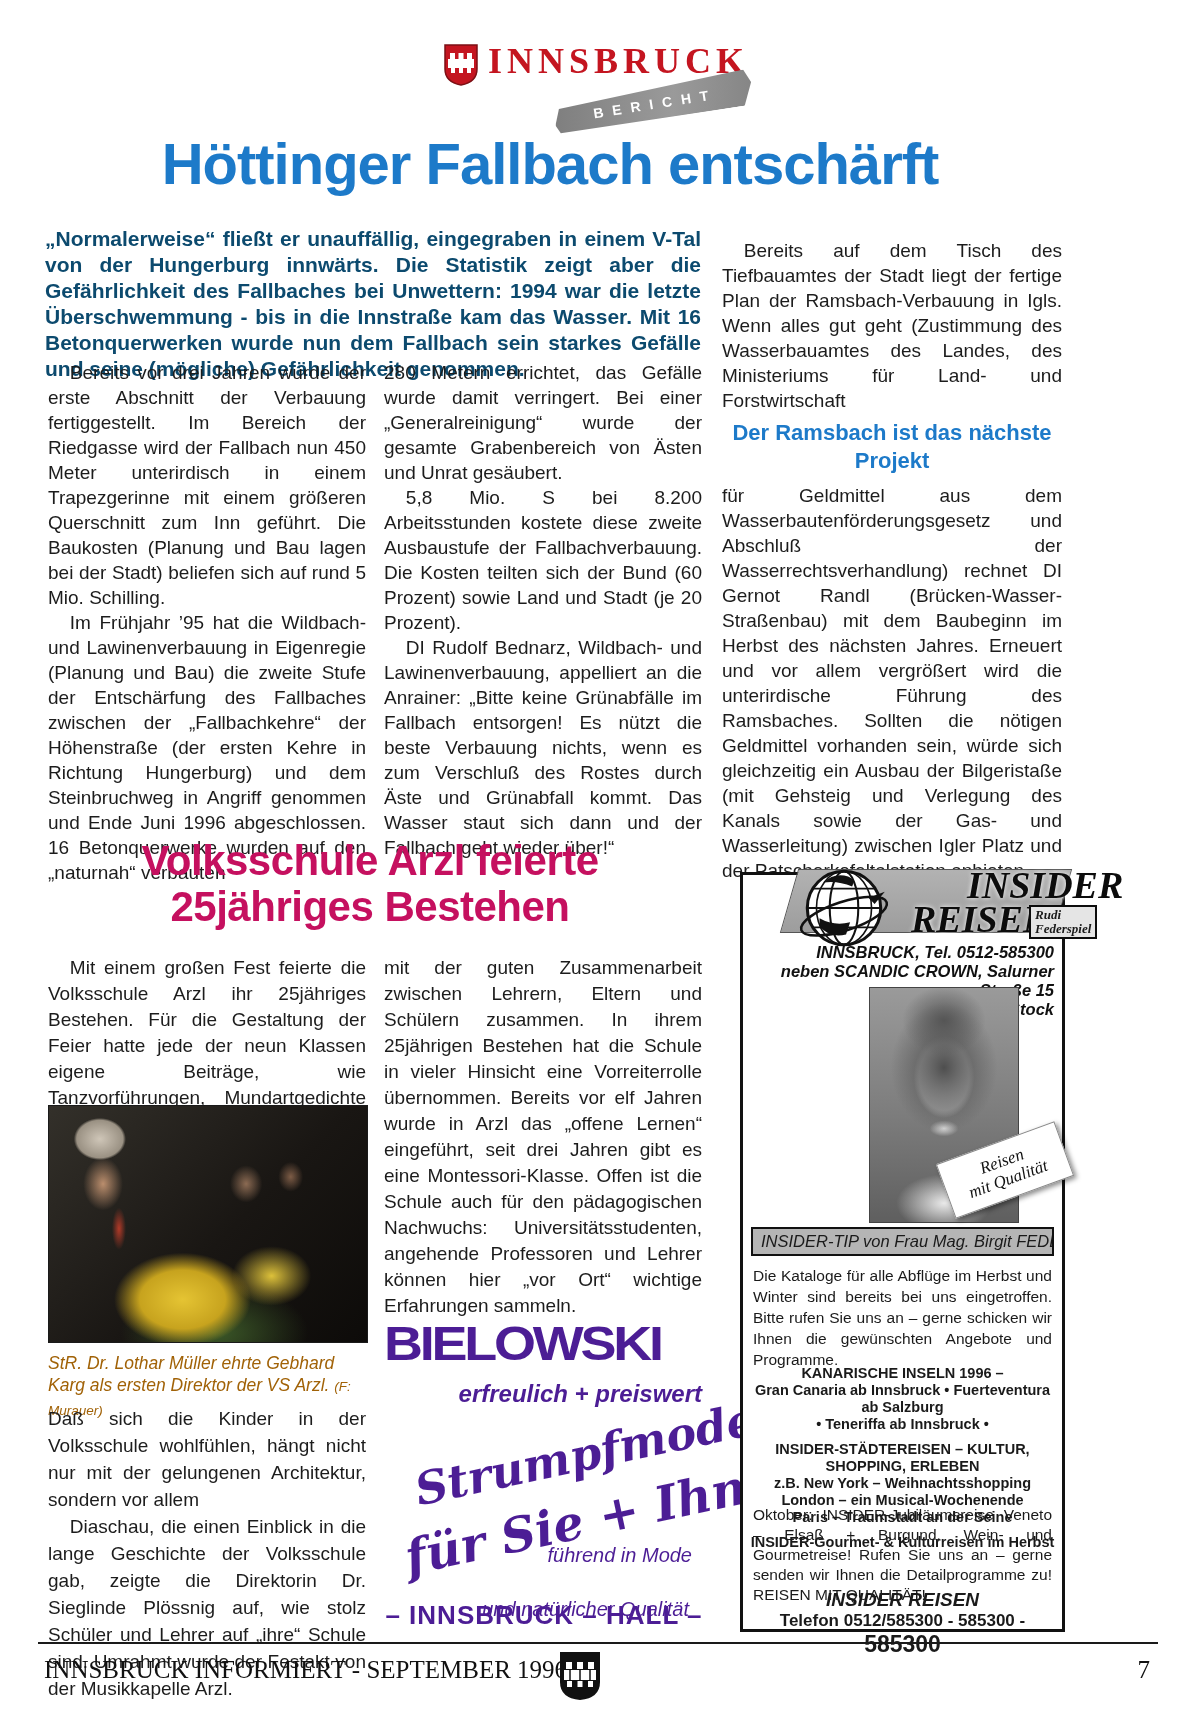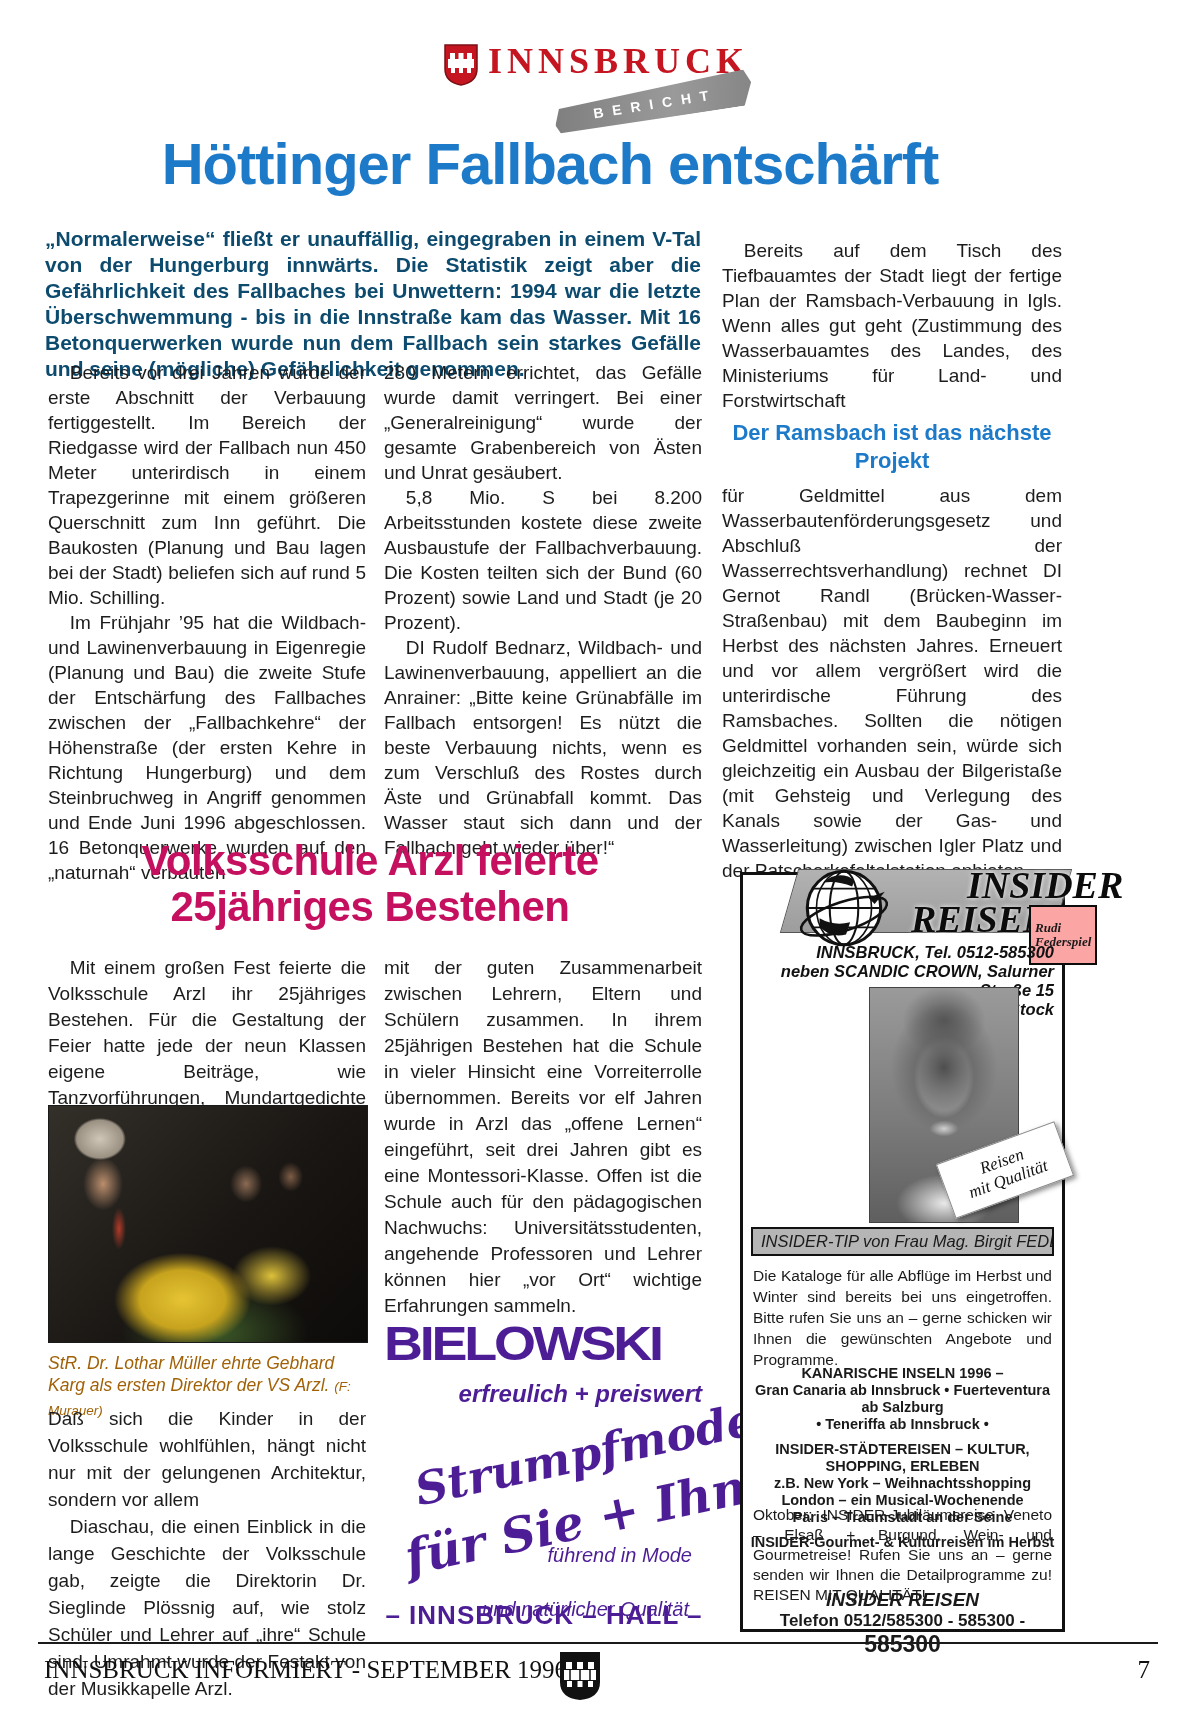--- a/index.html
+++ b/index.html
@@ -53,21 +53,21 @@
   .bw-sub1 { position:absolute; right:12px; top:228px; font-size:20px; font-style:italic; }
   .bw-sub2 { position:absolute; right:15px; top:254px; font-size:20px; font-style:italic;margin-top:28px; }
   .bw-cities { position:absolute; left:0; right:0; top:284px; text-align:center; font-size:26px; font-weight:bold; letter-spacing:1px; }
 
   
   .insider { position:absolute; left:740px; top:872px; width:325px; height:760px; border:3px solid #111; background:#fff; }
   .ins-banner { position:absolute; left:46px; top:-6px; width:274px; height:64px; background:linear-gradient(180deg,#b2b2b2,#9d9d9d); transform:skewX(-16deg); border:1px solid #555; }
   .ins-globe { position:absolute; left:50px; top:-18px; width:102px; height:102px; }
   .ins-brand1 { position:absolute; left:224px; top:-12px; font-family:"Liberation Serif", serif; font-style:italic; font-weight:bold; font-size:38px; color:#0c0c0c; text-shadow:0 0 5px #fff; }
   .ins-brand2 { position:absolute; left:168px; top:22px; font-family:"Liberation Serif", serif; font-style:italic; font-weight:bold; font-size:38px; color:#0c0c0c; text-shadow:0 0 5px #fff; }
-  .ins-owner { position:absolute; left:286px; top:30px; border:2px solid #0c0c0c; background:#fca5a5; padding:14px 4px; font-family:"Liberation Serif", serif; font-style:italic; font-weight:bold; font-size:13px; line-height:14px; }
+  .ins-owner { position:absolute; left:286px; top:30px; border:2px solid #0c0c0c; background:#e5e5e5; padding:1px 4px; font-family:"Liberation Serif", serif; font-style:italic; font-weight:bold; font-size:13px; line-height:14px; }
   .ins-addr { position:absolute; right:8px; top:68px; text-align:right; font-style:italic; font-weight:bold; font-size:16.5px; line-height:19px; color:#111; }
   .portrait { position:absolute; left:126px; top:112px; width:150px; height:236px; border:1px solid #444;
     background:
       radial-gradient(ellipse 58px 48px at 50% 14%, #555 0%, rgba(0,0,0,0) 72%),
       radial-gradient(ellipse 70px 85px at 50% 34%, #4e4e4e 0%, rgba(0,0,0,0) 76%),
       radial-gradient(ellipse 40px 54px at 50% 38%, #c6c6c6 0%, #aaa 62%, rgba(0,0,0,0) 76%),
       radial-gradient(ellipse 18px 10px at 50% 60%, #d8d8d8 0%, rgba(0,0,0,0) 80%),
       radial-gradient(ellipse 66px 40px at 50% 92%, #e9e9e9 0%, rgba(0,0,0,0) 72%),
       linear-gradient(180deg,#9a9a9a 0%,#7c7c7c 55%,#5f5f5f 100%); }
   .quality-badge { position:absolute; right:-6px; top:266px; width:126px; height:58px; background:#fff; border:1px solid #888; box-shadow:2px 3px 5px rgba(0,0,0,0.45); transform:rotate(-20deg); display:flex; flex-direction:column; align-items:center; justify-content:center; font-family:"Liberation Serif", serif; font-style:italic; font-size:17px; line-height:19px; color:#111; }

